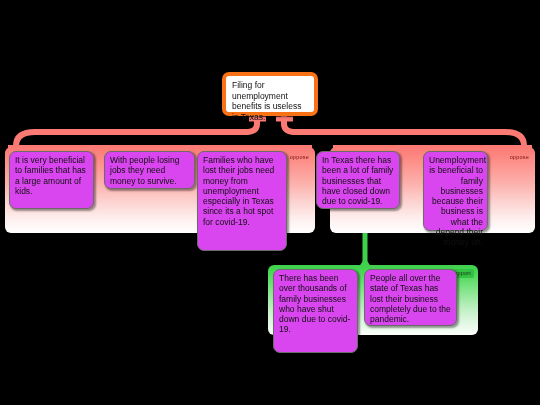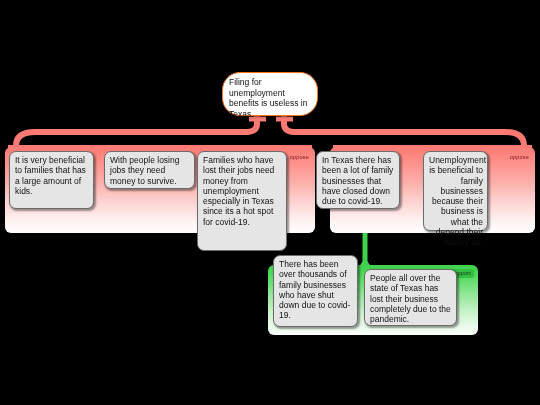--- a/index.html
+++ b/index.html
@@ -35,22 +35,22 @@
   }
 
   
   .claim-box {
     position: absolute;
     left: 222px;
     top: 72px;
     width: 96px;
     height: 44px;
     background: #ffffff;
-    border: 1px solid #f97316;
-    border-radius: 18px;
+    border: 4px solid #f97316;
+    border-radius: 7px;
     box-sizing: border-box;
     padding: 4px 5px 3px 6px;
     z-index: 4;
     box-shadow: 1px 1px 2px rgba(0,0,0,0.45);
   }
   .claim-text {
     font-size: 8.5px;
     line-height: 10.5px;
     color: #111111;
     display: block;
@@ -92,21 +92,21 @@
     right: 4px; top: 4px;
     background: #34c144;
     border-radius: 2px;
     padding: 1px 3px;
     color: #16310f;
   }
 
   
   .card {
     position: absolute;
-    background: #e5e5e5;
+    background: #d946ef;
     border: 1px solid #6b6b6b;
     border-radius: 7px;
     box-sizing: border-box;
     padding: 3px 4px 3px 5px;
     box-shadow: 1.5px 1.5px 2px rgba(0,0,0,0.40);
     z-index: 3;
   }
   .card-text {
     font-size: 8.5px;
     line-height: 10.3px;
@@ -118,21 +118,21 @@
   
   #card-ol-1 { left: 9px;   top: 151px; width: 85px;  height: 58px; }
   #card-ol-2 { left: 104px; top: 151px; width: 91px;  height: 38px; }
   #card-ol-3 { left: 197px; top: 151px; width: 90px;  height: 100px; }
 
   
   #card-or-1 { left: 316px; top: 151px; width: 84px;  height: 58px; }
   #card-or-2 { left: 423px; top: 151px; width: 65px;  height: 80px; text-align: right; }
 
   
-  #card-s-1 { left: 273px; top: 255px; width: 85px;  height: 72px; }
+  #card-s-1 { left: 273px; top: 269px; width: 85px;  height: 84px; }
   #card-s-2 { left: 364px; top: 269px; width: 93px;  height: 57px; }
 </style>
 </head>
 <body>
 
 <div id="canvas">
 
   <svg id="connectors" viewBox="0 0 540 405" preserveAspectRatio="none">
 
     <path d="M 257 116 L 257 124 Q 257 131 248 132 L 35 132 Q 16 132 16 146" fill="none" stroke="#fb7a74" stroke-width="6" stroke-linecap="butt"></path>

